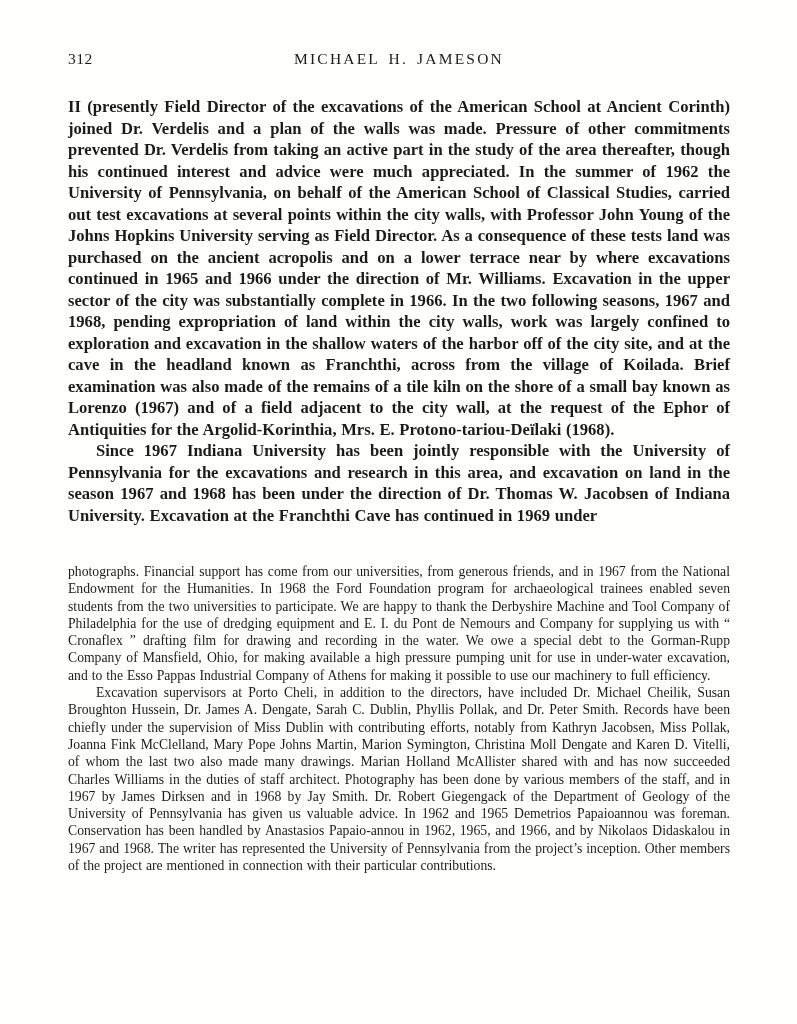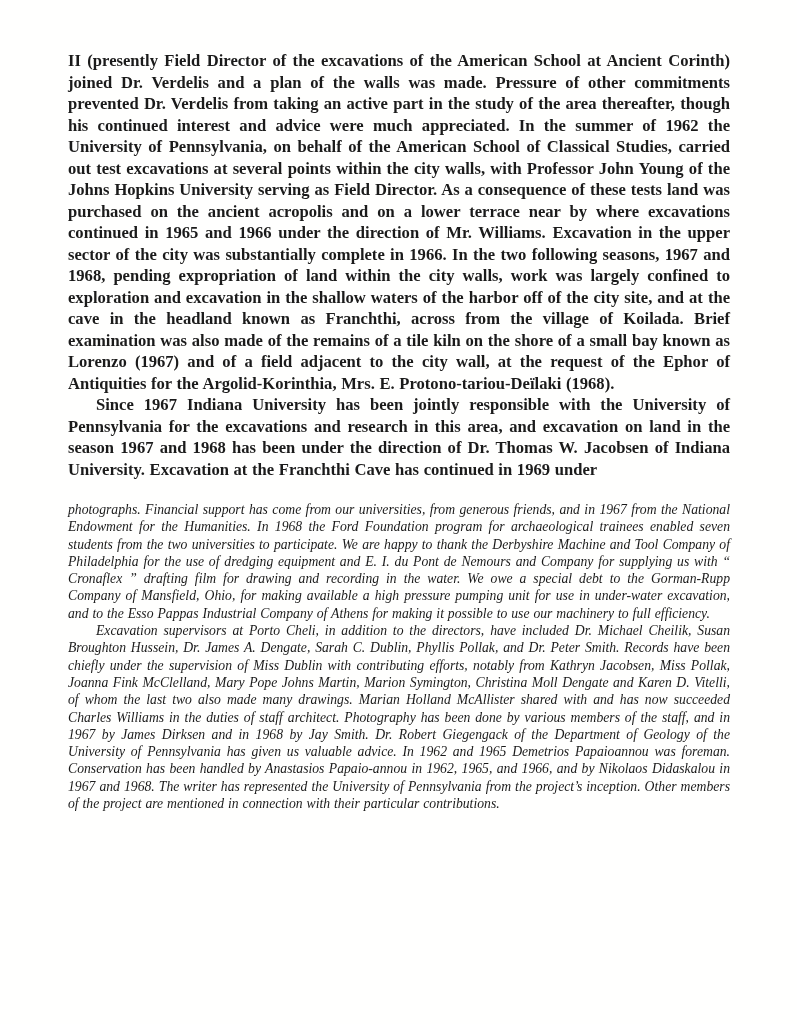--- a/index.html
+++ b/index.html
@@ -47,42 +47,45 @@
   }
   .body-text p {
     margin: 0;
     font-size: 16.6px;
     line-height: 21.5px;
     text-align: justify;
     word-spacing: 0.5px;
     font-weight: bold;
   }
   .footnote {
-    margin-top: 21px;
-    font-style: italic;
+    margin-top: 37px;
   }
   .footnote p {
     margin: 0;
     font-size: 13.7px;
     line-height: 17.3px;
     text-align: justify;
     word-spacing: 0.5px;
   }
   p.indent {
     text-indent: 28px;
   }
   p.no-indent {
     text-indent: 0;
   }
 </style>
 </head>
 <body>
 
 <div class="page">
 
+  <div class="page-header">
+    <span class="page-number">312</span>
+    <span class="running-head">MICHAEL H. JAMESON</span>
+  </div>
 
   <div class="body-text">
     <p class="no-indent">II (presently Field Director of the excavations of the American School at Ancient Corinth) joined Dr. Verdelis and a plan of the walls was made. Pressure of other commitments prevented Dr. Verdelis from taking an active part in the study of the area thereafter, though his continued interest and advice were much appreciated. In the summer of 1962 the University of Pennsylvania, on behalf of the American School of Classical Studies, carried out test excavations at several points within the city walls, with Professor John Young of the Johns Hopkins University serving as Field Director. As a consequence of these tests land was purchased on the ancient acropolis and on a lower terrace near by where excavations continued in 1965 and 1966 under the direction of Mr. Williams. Excavation in the upper sector of the city was substantially complete in 1966. In the two following seasons, 1967 and 1968, pending expropriation of land within the city walls, work was largely confined to exploration and excavation in the shallow waters of the harbor off of the city site, and at the cave in the headland known as Franchthi, across from the village of Koilada. Brief examination was also made of the remains of a tile kiln on the shore of a small bay known as Lorenzo (1967) and of a field adjacent to the city wall, at the request of the Ephor of Antiquities for the Argolid-Korinthia, Mrs. E. Protono-tariou-Deïlaki (1968).</p>
     <p class="indent">Since 1967 Indiana University has been jointly responsible with the University of Pennsylvania for the excavations and research in this area, and excavation on land in the season 1967 and 1968 has been under the direction of Dr. Thomas W. Jacobsen of Indiana University. Excavation at the Franchthi Cave has continued in 1969 under</p>
   </div>
 
   <div class="footnote">
     <p class="no-indent">photographs. Financial support has come from our universities, from generous friends, and in 1967 from the National Endowment for the Humanities. In 1968 the Ford Foundation program for archaeological trainees enabled seven students from the two universities to participate. We are happy to thank the Derbyshire Machine and Tool Company of Philadelphia for the use of dredging equipment and E. I. du Pont de Nemours and Company for supplying us with “ Cronaflex ” drafting film for drawing and recording in the water. We owe a special debt to the Gorman-Rupp Company of Mansfield, Ohio, for making available a high pressure pumping unit for use in under-water excavation, and to the Esso Pappas Industrial Company of Athens for making it possible to use our machinery to full efficiency.</p>
     <p class="indent">Excavation supervisors at Porto Cheli, in addition to the directors, have included Dr. Michael Cheilik, Susan Broughton Hussein, Dr. James A. Dengate, Sarah C. Dublin, Phyllis Pollak, and Dr. Peter Smith. Records have been chiefly under the supervision of Miss Dublin with contributing efforts, notably from Kathryn Jacobsen, Miss Pollak, Joanna Fink McClelland, Mary Pope Johns Martin, Marion Symington, Christina Moll Dengate and Karen D. Vitelli, of whom the last two also made many drawings. Marian Holland McAllister shared with and has now succeeded Charles Williams in the duties of staff architect. Photography has been done by various members of the staff, and in 1967 by James Dirksen and in 1968 by Jay Smith. Dr. Robert Giegengack of the Department of Geology of the University of Pennsylvania has given us valuable advice. In 1962 and 1965 Demetrios Papaioannou was foreman. Conservation has been handled by Anastasios Papaio-annou in 1962, 1965, and 1966, and by Nikolaos Didaskalou in 1967 and 1968. The writer has represented the University of Pennsylvania from the project’s inception. Other members of the project are mentioned in connection with their particular contributions.</p>
   </div>

